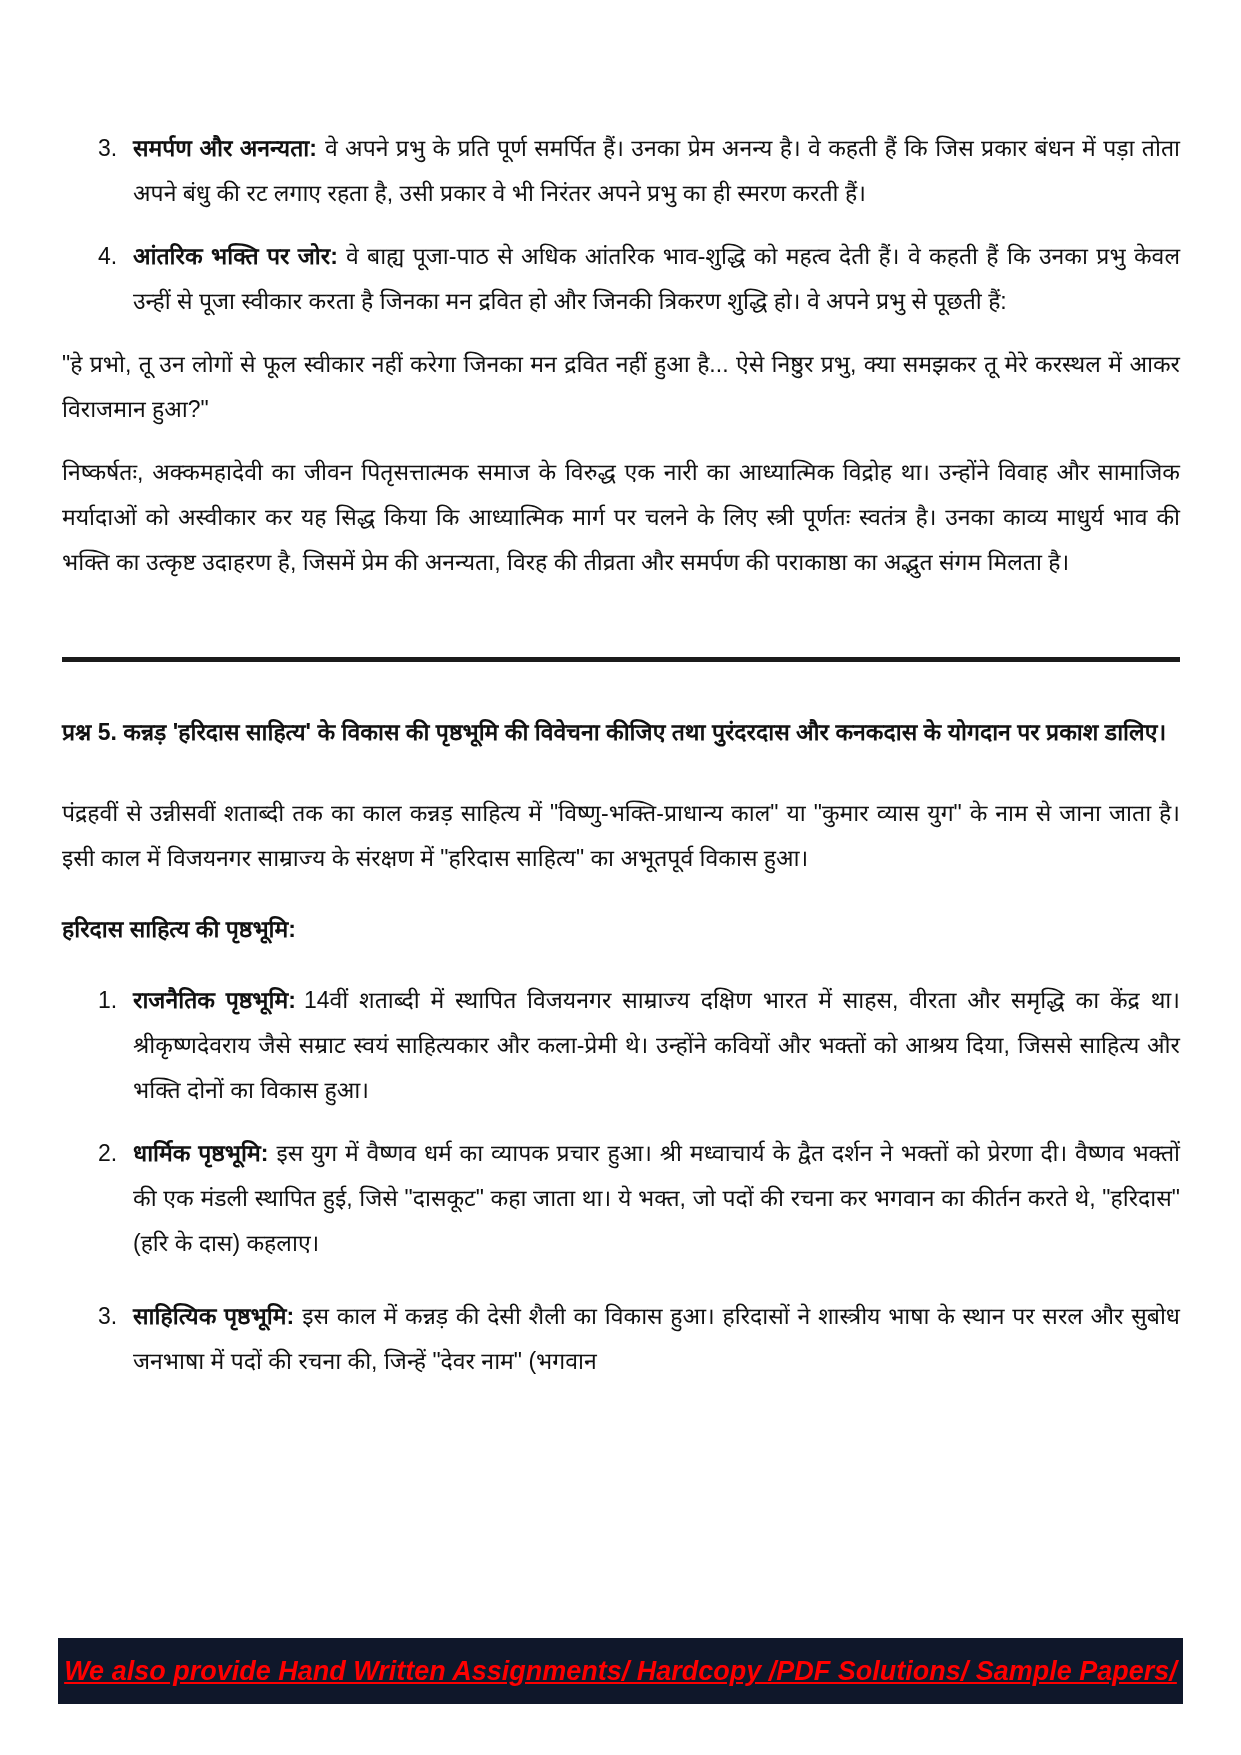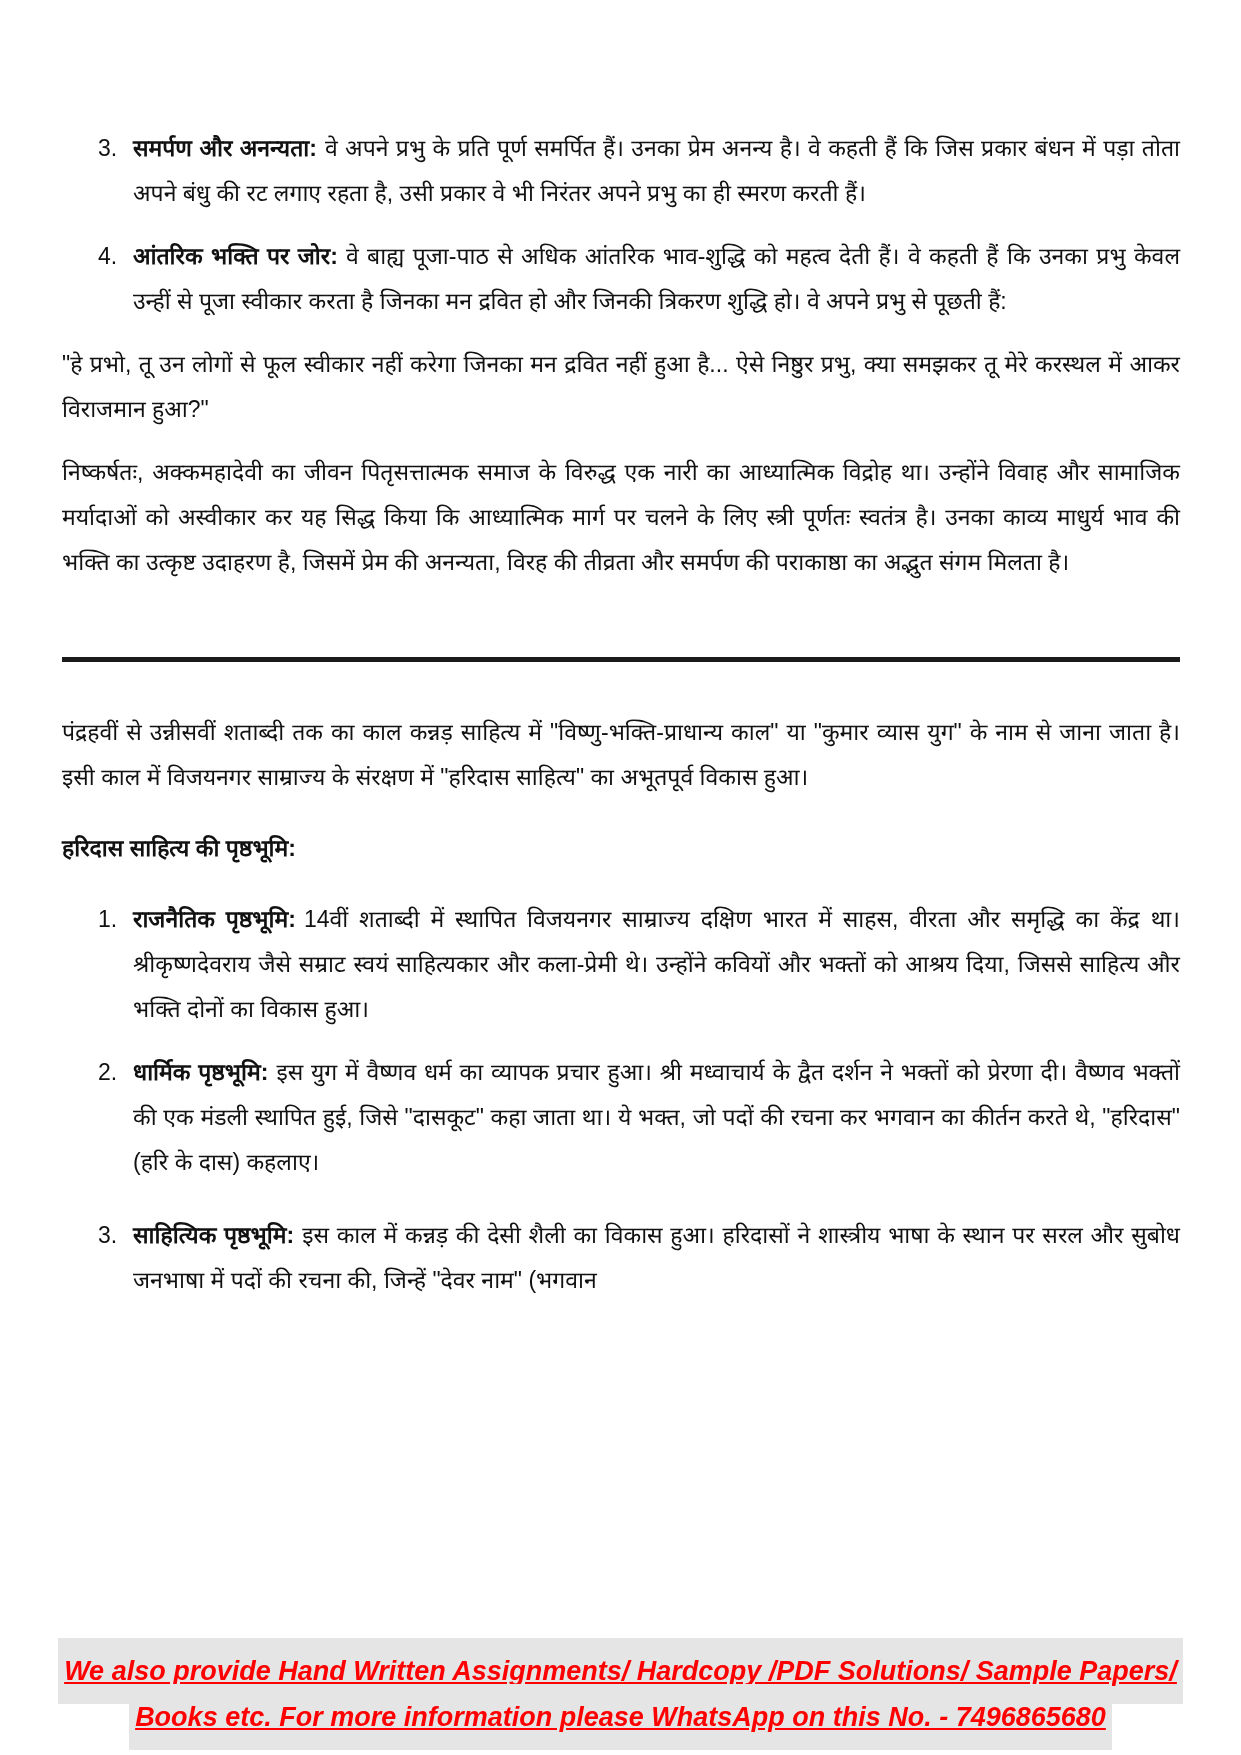--- a/index.html
+++ b/index.html
@@ -63,21 +63,21 @@
     left: 0;
     top: 1648px;
     width: 1241px;
     text-align: center;
     font-size: 27px;
     font-weight: bold;
     font-style: italic;
     line-height: 46px;
   }
   .footer .hl {
-    background: #e5e5e5;
+    background: #0f172a;
     color: #ff0000;
     text-decoration: underline;
     padding: 18px 6px;
     text-align: right;
   }
 </style>
 </head>
 <body>
 
 <div class="page">
@@ -93,20 +93,21 @@
         <span class="itxt"><span class="lead">आंतरिक भक्ति पर जोर:</span><span>वे बाह्य पूजा-पाठ से अधिक आंतरिक भाव-शुद्धि को महत्व देती हैं। वे कहती हैं कि उनका प्रभु केवल उन्हीं से पूजा स्वीकार करता है जिनका मन द्रवित हो और जिनकी त्रिकरण शुद्धि हो। वे अपने प्रभु से पूछती हैं:</span></span>
       </div>
     </div>
 
     <p>"हे प्रभो, तू उन लोगों से फूल स्वीकार नहीं करेगा जिनका मन द्रवित नहीं हुआ है... ऐसे निष्ठुर प्रभु, क्या समझकर तू मेरे करस्थल में आकर विराजमान हुआ?"</p>
 
     <p>निष्कर्षतः, अक्कमहादेवी का जीवन पितृसत्तात्मक समाज के विरुद्ध एक नारी का आध्यात्मिक विद्रोह था। उन्होंने विवाह और सामाजिक मर्यादाओं को अस्वीकार कर यह सिद्ध किया कि आध्यात्मिक मार्ग पर चलने के लिए स्त्री पूर्णतः स्वतंत्र है। उनका काव्य माधुर्य भाव की भक्ति का उत्कृष्ट उदाहरण है, जिसमें प्रेम की अनन्यता, विरह की तीव्रता और समर्पण की पराकाष्ठा का अद्भुत संगम मिलता है।</p>
 
     <hr class="divider">
 
+    <h2 class="question">प्रश्न 5. कन्नड़ 'हरिदास साहित्य' के विकास की पृष्ठभूमि की विवेचना कीजिए तथा पुरंदरदास और कनकदास के योगदान पर प्रकाश डालिए।</h2>
 
 
     <p>पंद्रहवीं से उन्नीसवीं शताब्दी तक का काल कन्नड़ साहित्य में "विष्णु-भक्ति-प्राधान्य काल" या "कुमार व्यास युग" के नाम से जाना जाता है। इसी काल में विजयनगर साम्राज्य के संरक्षण में "हरिदास साहित्य" का अभूतपूर्व विकास हुआ।</p>
 
     <h3 class="subheading">हरिदास साहित्य की पृष्ठभूमि:</h3>
 
     <div class="list-b">
       <div class="li">
         <span class="num">1.</span>
         <span class="itxt"><span class="lead">राजनैतिक पृष्ठभूमि:</span><span>14वीं शताब्दी में स्थापित विजयनगर साम्राज्य दक्षिण भारत में साहस, वीरता और समृद्धि का केंद्र था। श्रीकृष्णदेवराय जैसे सम्राट स्वयं साहित्यकार और कला-प्रेमी थे। उन्होंने कवियों और भक्तों को आश्रय दिया, जिससे साहित्य और भक्ति दोनों का विकास हुआ।</span></span>
@@ -118,15 +119,14 @@
       <div class="li">
         <span class="num">3.</span>
         <span class="itxt"><span class="lead">साहित्यिक पृष्ठभूमि:</span><span>इस काल में कन्नड़ की देसी शैली का विकास हुआ। हरिदासों ने शास्त्रीय भाषा के स्थान पर सरल और सुबोध जनभाषा में पदों की रचना की, जिन्हें "देवर नाम" (भगवान</span></span>
       </div>
     </div>
 
   </div>
 
   <div class="footer">
     <div><span class="hl">We also provide Hand Written Assignments/ Hardcopy /PDF Solutions/ Sample Papers/</span></div>
-    <div><span class="hl">Books etc. For more information please WhatsApp on this No. - 7496865680</span></div>
   </div>
 </div>
 
 </body></html>

